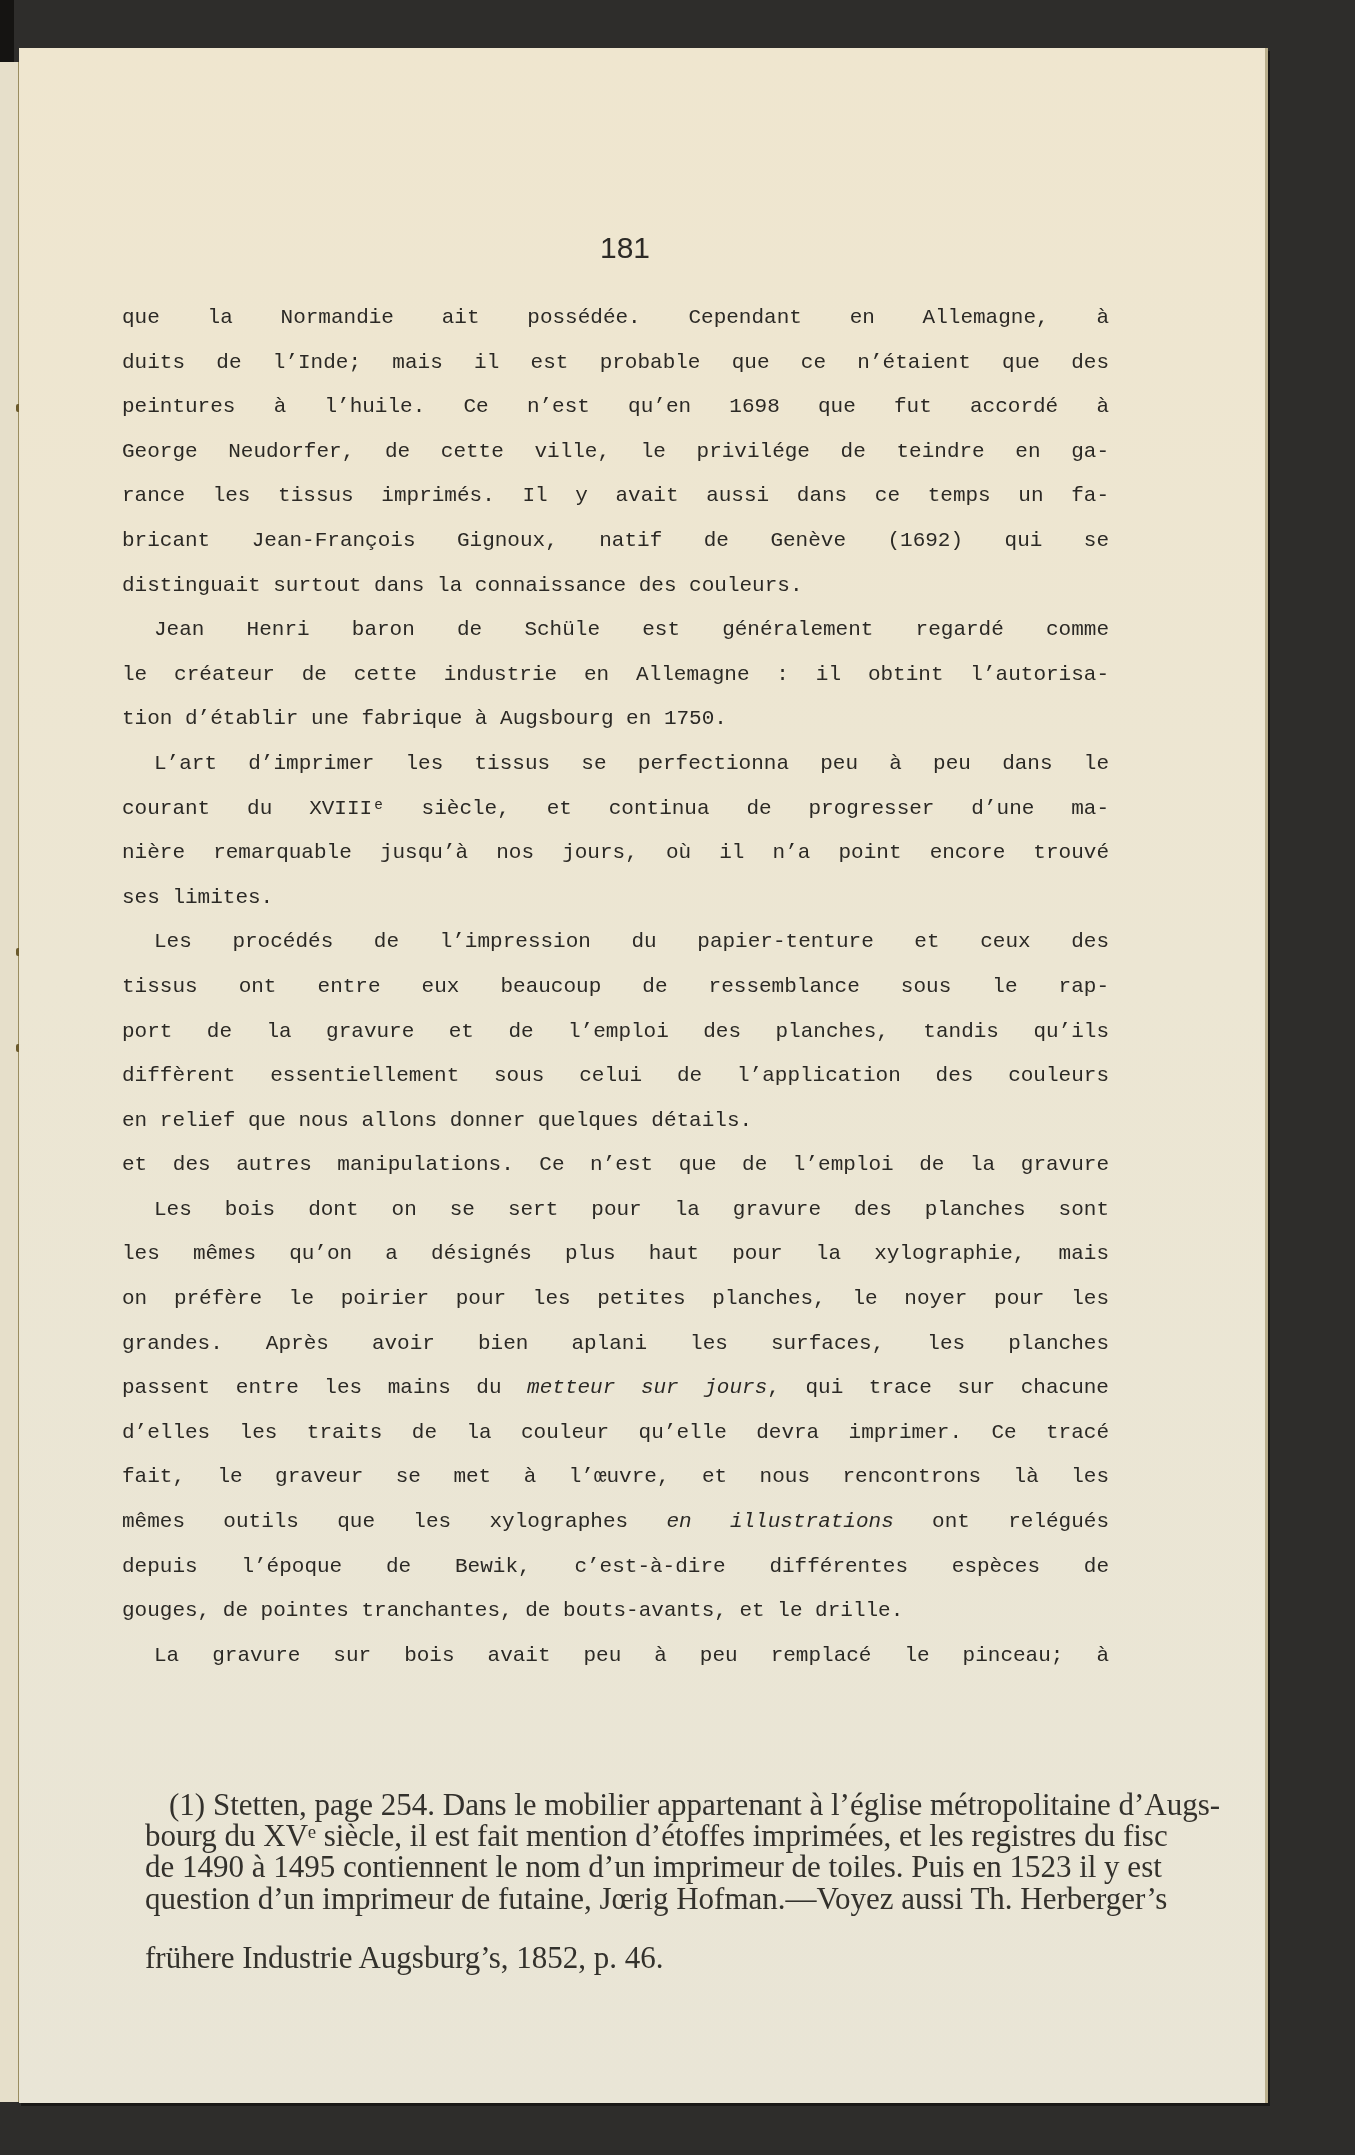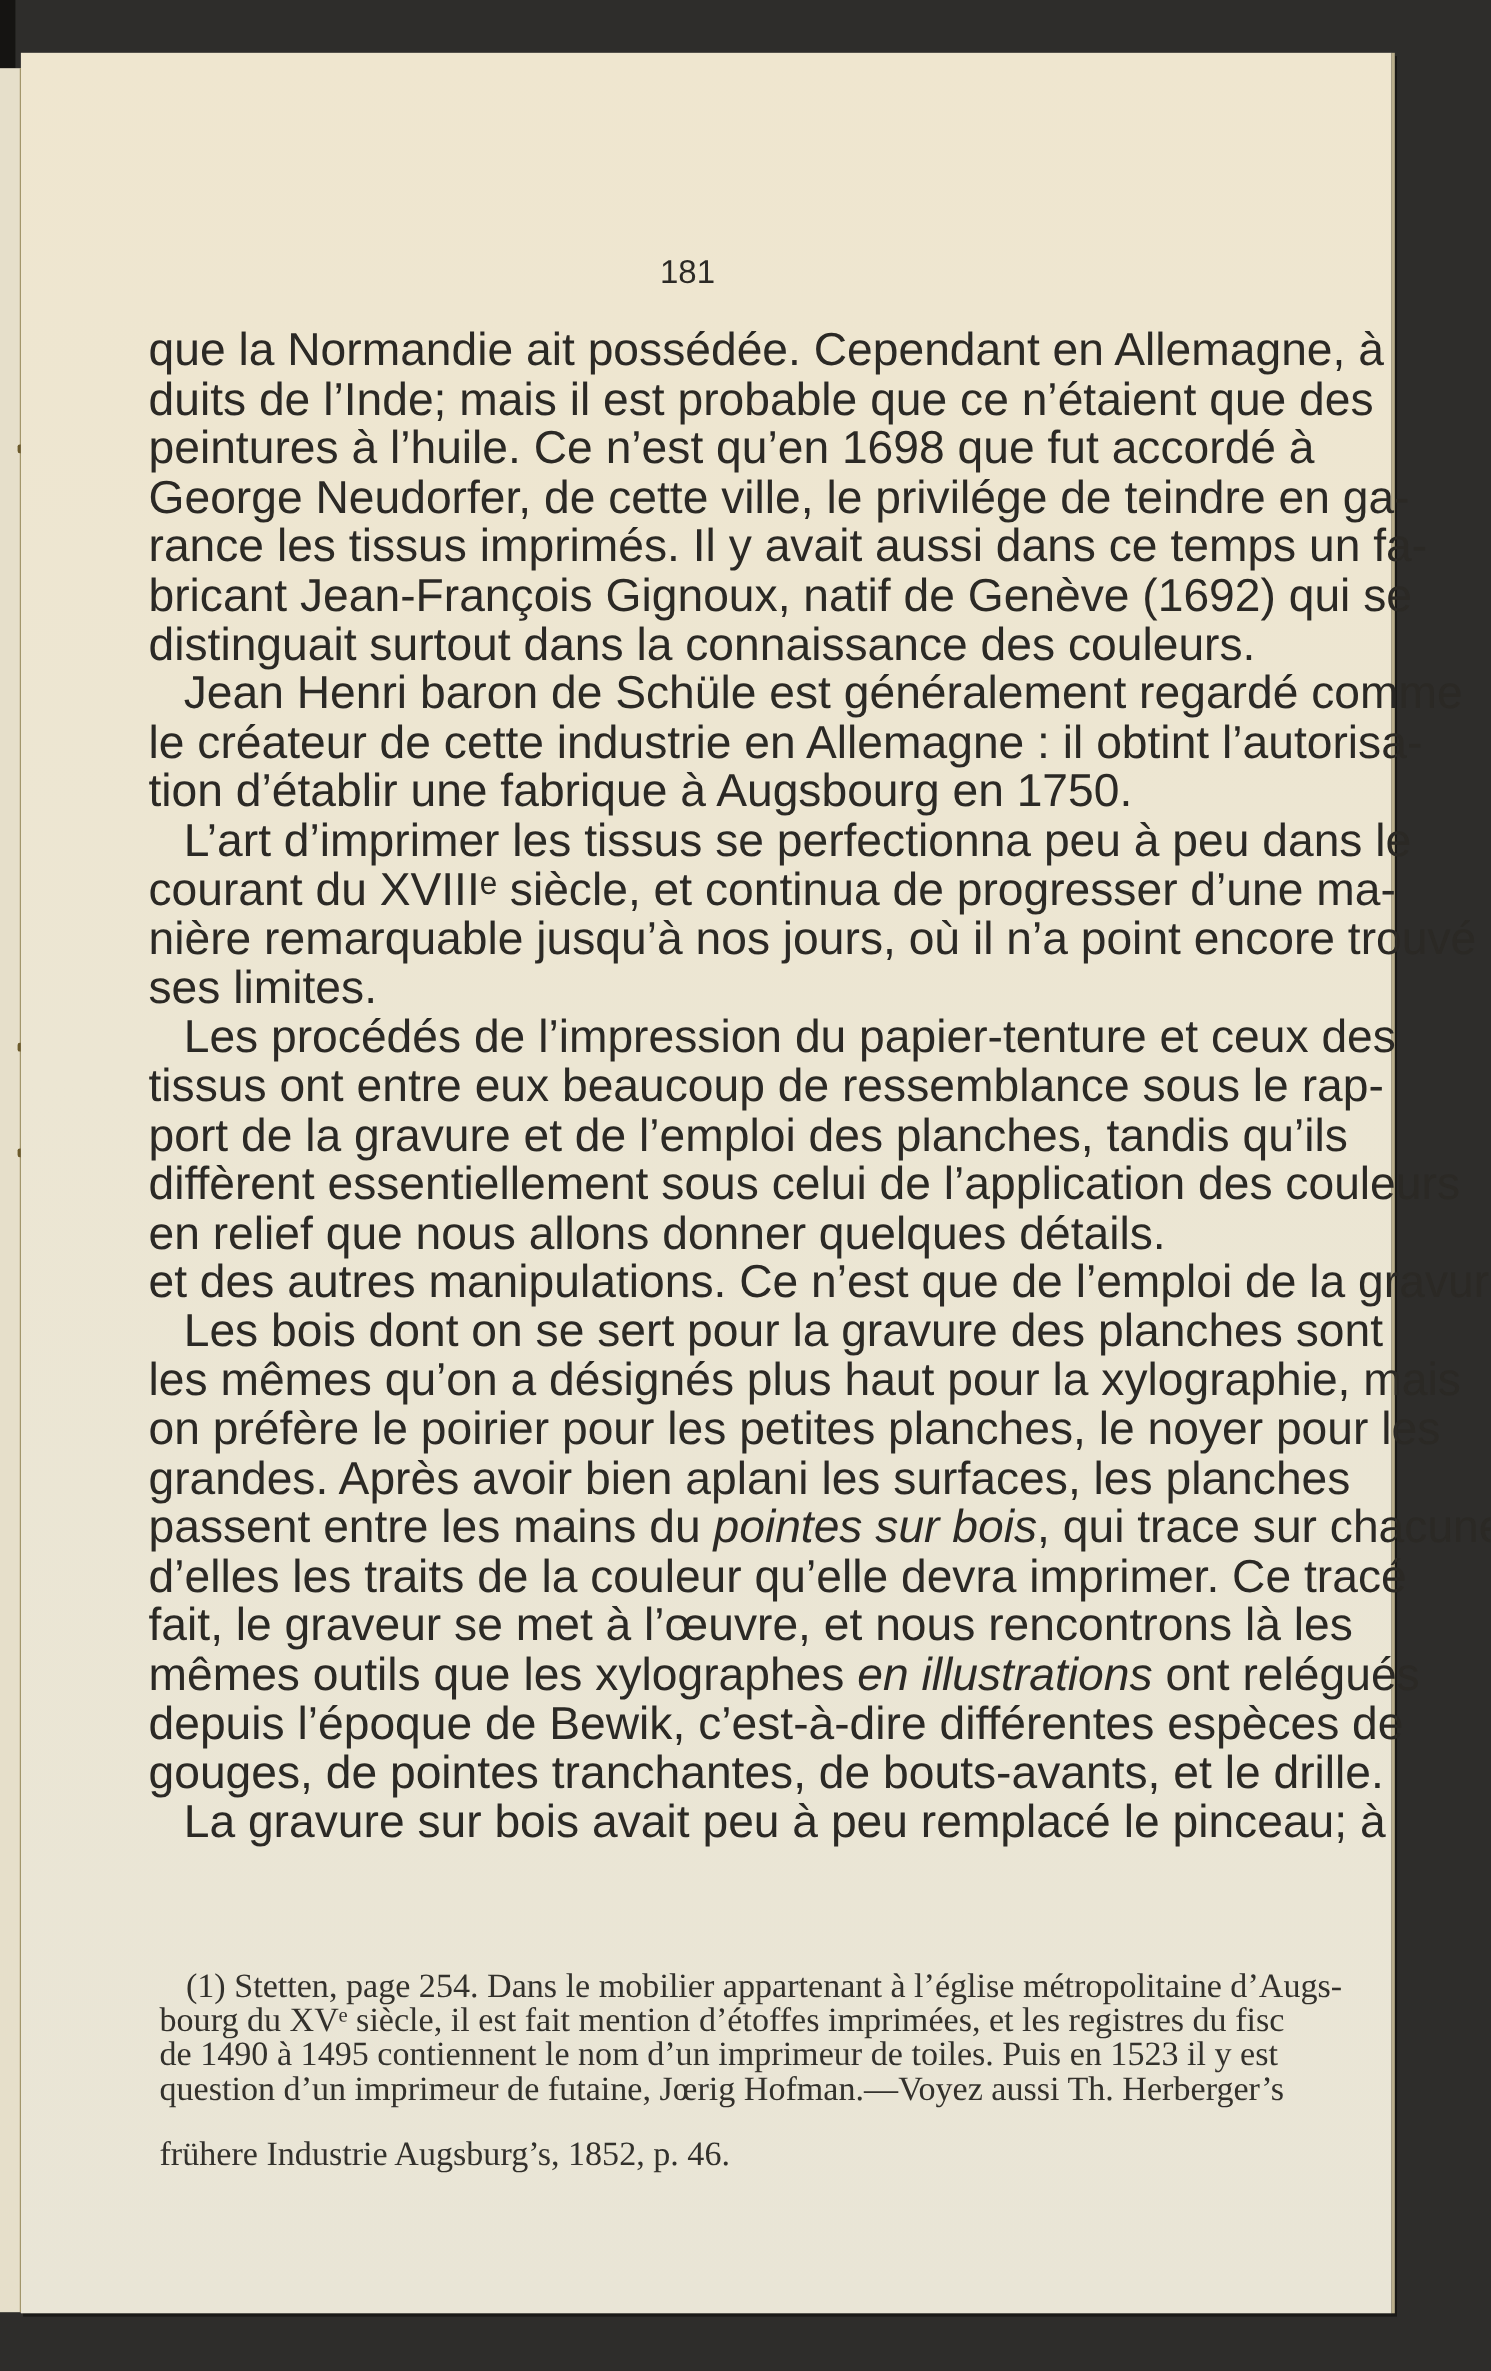--- a/index.html
+++ b/index.html
@@ -19,22 +19,22 @@
     border-right: 3px solid #b9ae8c;
     box-shadow: 2px 3px 0 #1a1917;
   }
   .page-number {
     position: absolute; left: 0; width: 100%; top: 183px; text-align: center;
     font-family: Liberation Sans, sans-serif; font-size: 30px; color: #2c2a26;
     padding-right: 10px; box-sizing: border-box;
     transform: translateX(-12px);
   }
   .body-text {
-    position: absolute; left: 116px; top: 248px; width: 987px;
-    font-family: Liberation Sans, sans-serif; font-size: 42px; line-height: 44.6px;
+    position: absolute; left: 103px; top: 248px; width: 987px;
+    font-family: Liberation Mono, monospace; font-size: 21px; line-height: 44.6px;
     color: #2b2925;
   }
   .line { display: block; white-space: nowrap; text-align: justify; text-align-last: justify; height: 44.6px; }
   .line.last { text-align-last: left; }
   .line.indent { padding-left: 32px; }
   .footnotes {
     position: absolute; left: 126px; top: 1741px; width: 976px;
     font-family: "Liberation Serif", serif; font-size: 31px; line-height: 31.2px;
     color: #33312c;
   }
@@ -74,21 +74,21 @@
       <span class="line indent">Les procédés de l’impression du papier-tenture et ceux des</span>
       <span class="line">tissus ont entre eux beaucoup de ressemblance sous le rap-</span>
       <span class="line">port de la gravure et de l’emploi des planches, tandis qu’ils</span>
       <span class="line">diffèrent essentiellement sous celui de l’application des couleurs</span>
       <span class="line last">en relief que nous allons donner quelques détails.</span>
       <span class="line">et des autres manipulations. Ce n’est que de l’emploi de la gravure</span>
       <span class="line indent">Les bois dont on se sert pour la gravure des planches sont</span>
       <span class="line">les mêmes qu’on a désignés plus haut pour la xylographie, mais</span>
       <span class="line">on préfère le poirier pour les petites planches, le noyer pour les</span>
       <span class="line">grandes. Après avoir bien aplani les surfaces, les planches</span>
-      <span class="line">passent entre les mains du <i>pointes sur bois</i>, qui trace sur chacune</span>
+      <span class="line">passent entre les mains du <i>metteur sur jours</i>, qui trace sur chacune</span>
       <span class="line">d’elles les traits de la couleur qu’elle devra imprimer. Ce tracé</span>
       <span class="line">fait, le graveur se met à l’œuvre, et nous rencontrons là les</span>
       <span class="line">mêmes outils que les xylographes <i>en illustrations</i> ont relégués</span>
       <span class="line">depuis l’époque de Bewik, c’est-à-dire différentes espèces de</span>
       <span class="line last">gouges, de pointes tranchantes, de bouts-avants, et le drille.</span>
       <span class="line indent">La gravure sur bois avait peu à peu remplacé le pinceau; à</span>
     </div>
 
   <div class="footnotes" id="foot">
       <span class="fline first">(1) Stetten, page 254. Dans le mobilier appartenant à l’église métropolitaine d’Augs-</span>

